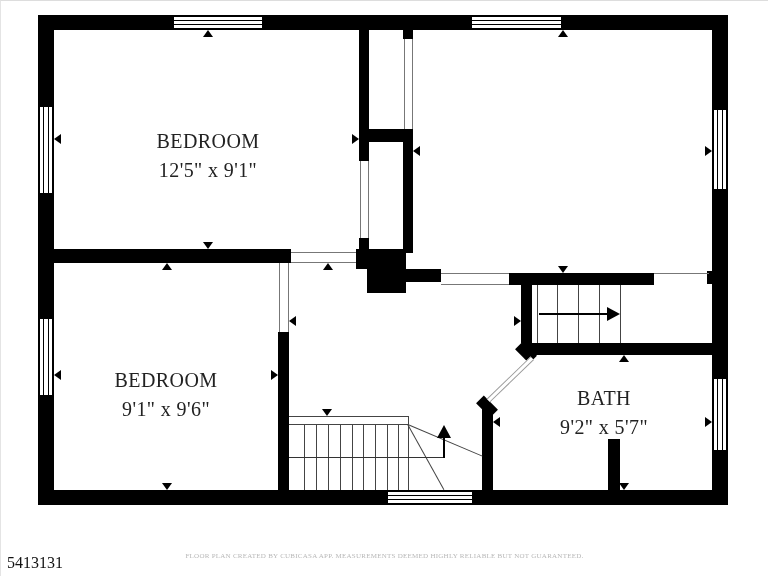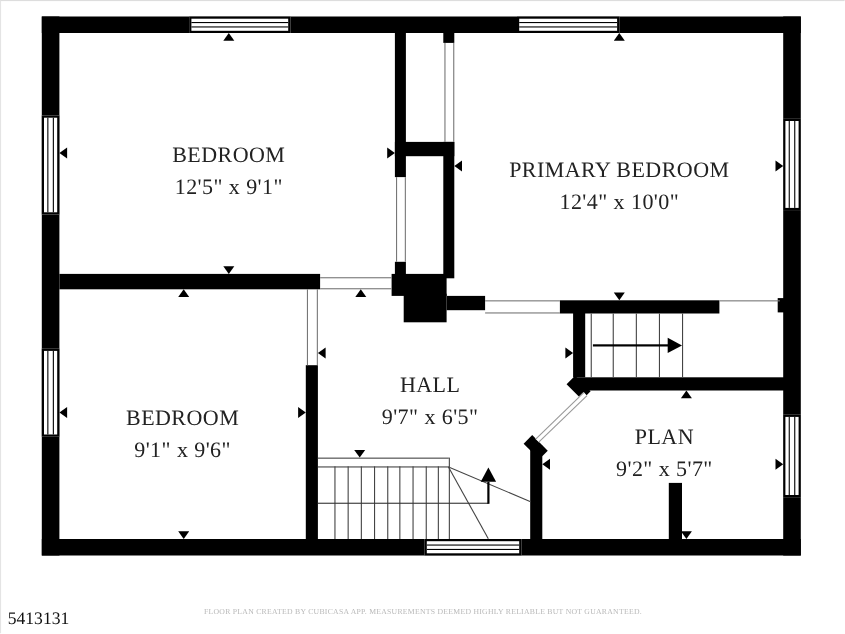--- a/index.html
+++ b/index.html
@@ -134,33 +134,25 @@
 
   <div class="mk mk-up" style="left:618px;top:354px;"></div>
   <div class="mk mk-down" style="left:618px;top:482px;"></div>
   <div class="mk mk-left" style="left:492px;top:416px;"></div>
   <div class="mk mk-right" style="left:704px;top:416px;"></div>
 
   <div class="room-label" style="left:207px;top:126px;">
     <div>BEDROOM</div>
     <div>12'5" x 9'1"</div>
   </div>
-  <div class="room-label" style="left:562px;top:140px;">
-    <div>PRIMARY BEDROOM</div>
-    <div>12'4" x 10'0"</div>
-  </div>
   <div class="room-label" style="left:165px;top:365px;">
     <div>BEDROOM</div>
     <div>9'1" x 9'6"</div>
   </div>
-  <div class="room-label" style="left:390px;top:335px;">
-    <div>HALL</div>
-    <div>9'7" x 6'5"</div>
-  </div>
   <div class="room-label" style="left:603px;top:383px;">
-    <div>PLAN</div>
+    <div>BATH</div>
     <div>9'2" x 5'7"</div>
   </div>
 
   <div id="plan-id">5413131</div>
   <div id="disclaimer">FLOOR PLAN CREATED BY CUBICASA APP. MEASUREMENTS DEEMED HIGHLY RELIABLE BUT NOT GUARANTEED.</div>
 
 </div>
 
 </body></html>

